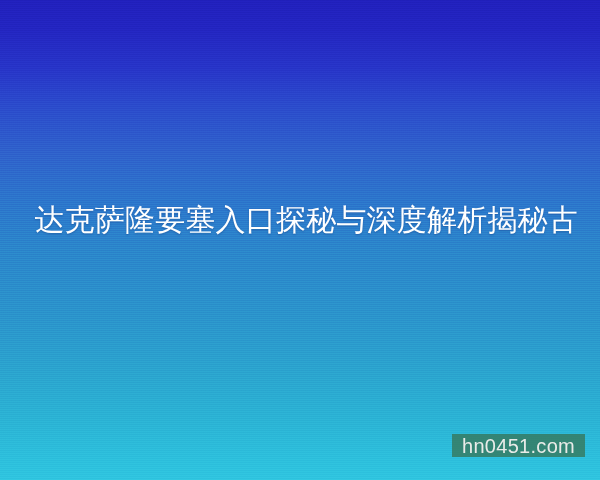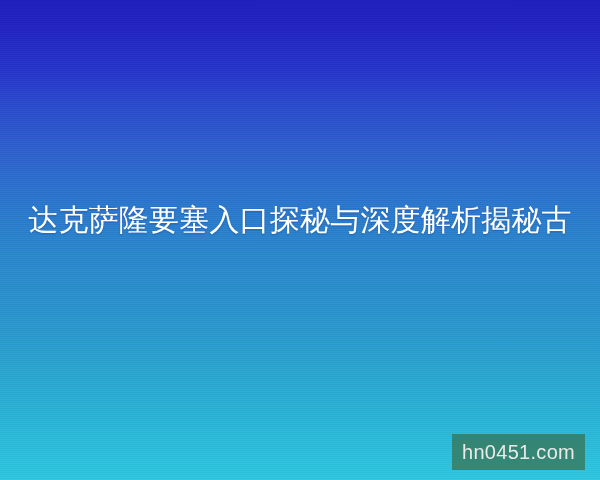--- a/index.html
+++ b/index.html
@@ -50,21 +50,21 @@
       repeating-linear-gradient(37deg,  rgba(255,255,255,.6) 0 1px, rgba(0,0,0,.6) 1px 3px);
     background-size: 2px 2px, 2px 2px, 4px 4px;
   }
 
   
   #title-block {
     position: absolute;
     left: 0;
     right: 0;
     top: 198px;
-    text-align: center;
+    text-align: right;
     padding: 0 22px;
     box-sizing: border-box;
   }
 
   .title-line {
     display: block;
     color: #ffffff;
     font-size: 30px;
     line-height: 43px;
     letter-spacing: 0.2px;
@@ -72,21 +72,21 @@
     font-weight: 400;
     text-shadow: 0 1px 2px rgba(8, 24, 90, 0.28);
   }
 
   
   #watermark {
     position: absolute;
     left: 452px;
     top: 434px;
     width: 133px;
-    height: 36px;
+    height: 23px;
     background: rgba(56, 112, 78, 0.72);
     display: flex;
     align-items: center;
     justify-content: center;
   }
 
   #watermark-text {
     color: #e9ebe8;
     font-size: 20px;
     line-height: 20px;

